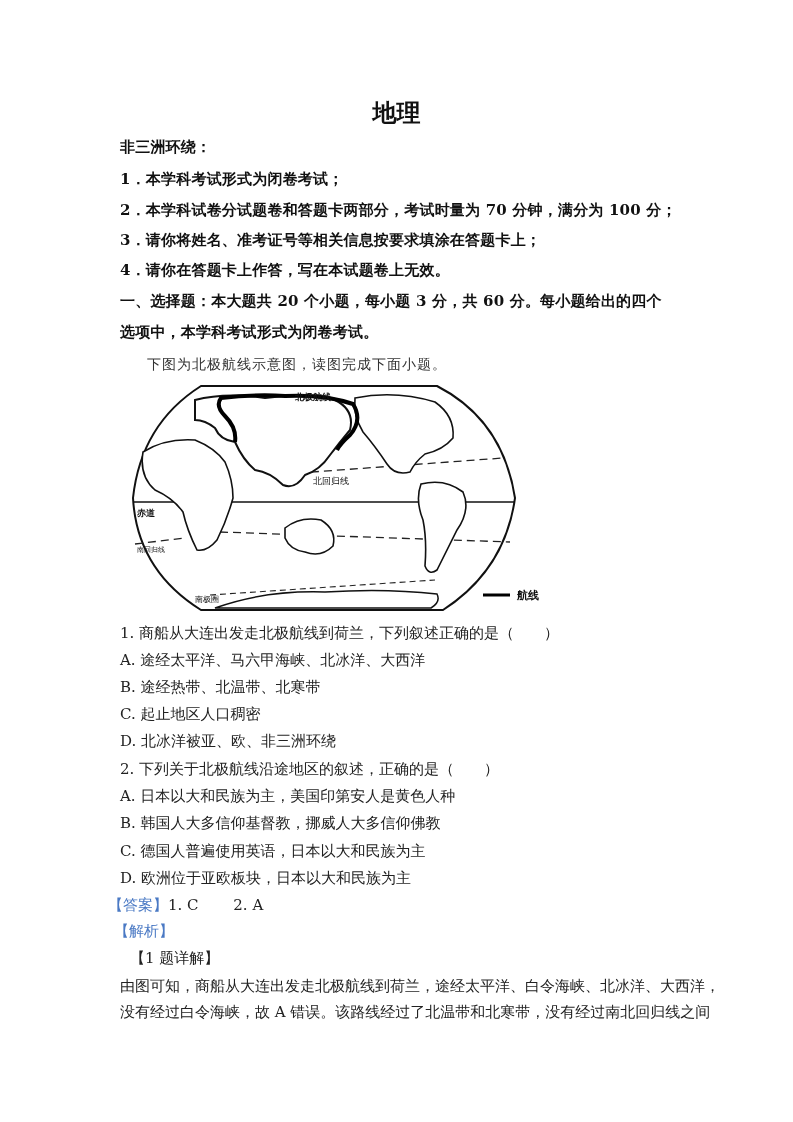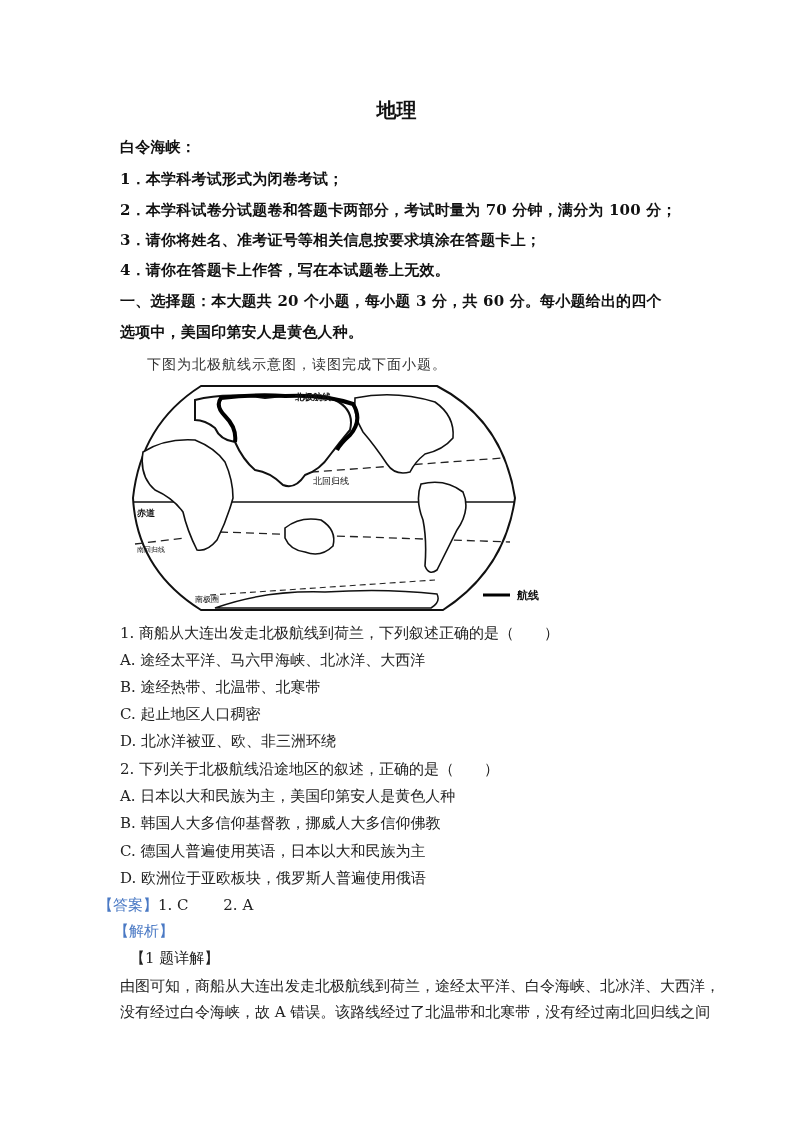--- a/index.html
+++ b/index.html
@@ -1,41 +1,41 @@
 <!DOCTYPE html>
 <html><head>
 <meta charset="utf-8">
 <style>
   html, body { margin: 0; padding: 0; background: #ffffff; }
   body {
     width: 793px; height: 1122px; position: relative; overflow: hidden;
     color: #111; font-family: "DejaVu Serif", "Liberation Serif", serif;
   }
   .abs { position: absolute; white-space: nowrap; }
-  .title { left: 0; width: 793px; text-align: center; top: 97px; font-size: 20px; font-weight: bold;
+  .title { left: 0; width: 793px; text-align: center; top: 97px; font-size: 24px; font-weight: bold;
            font-family: "DejaVu Sans", "Liberation Sans", sans-serif; }
   .bold { font-weight: bold; font-size: 15px; left: 120px; letter-spacing: 0.2px;
           font-family: "DejaVu Serif", "Liberation Serif", serif; }
   .intro { left: 147px; font-size: 14px; color: #333; letter-spacing: 1px; }
   .q { left: 120px; font-size: 15px; color: #222; }
   .blue { color: #4a79c4; }
   .map { position: absolute; left: 125px; top: 380px; width: 430px; height: 236px; }
 </style>
 </head>
 <body>
 
 <div class="abs title">地理</div>
 
-<div class="abs bold" style="top:138px">白令海峡：</div>
+<div class="abs bold" style="top:138px">非三洲环绕：</div>
 <div class="abs bold" style="top:170px">1．本学科考试形式为闭卷考试；</div>
 <div class="abs bold" style="top:201px">2．本学科试卷分试题卷和答题卡两部分，考试时量为 70 分钟，满分为 100 分；</div>
 <div class="abs bold" style="top:231px">3．请你将姓名、准考证号等相关信息按要求填涂在答题卡上；</div>
 <div class="abs bold" style="top:261px">4．请你在答题卡上作答，写在本试题卷上无效。</div>
 <div class="abs bold" style="top:292px">一、选择题：本大题共 20 个小题，每小题 3 分，共 60 分。每小题给出的四个</div>
-<div class="abs bold" style="top:323px">选项中，美国印第安人是黄色人种。</div>
+<div class="abs bold" style="top:323px">选项中，本学科考试形式为闭卷考试。</div>
 
 <div class="abs intro" style="top:356px">下图为北极航线示意图，读图完成下面小题。</div>
 
 <div class="map">
   <svg width="430" height="236" viewBox="0 0 430 236" xmlns="http://www.w3.org/2000/svg">
 
     <path d="M76 6 L312 6 Q378 40 390 118 Q380 190 318 230 L76 230 Q12 190 8 118 Q16 44 76 6 Z" fill="#fff" stroke="#111" stroke-width="2"></path>
 
     <line x1="8" y1="122" x2="390" y2="122" stroke="#111" stroke-width="1.5"></line>
 
@@ -74,21 +74,21 @@
 <div class="abs q" style="top:624px">1. 商船从大连出发走北极航线到荷兰，下列叙述正确的是（　　）</div>
 <div class="abs q" style="top:651px">A. 途经太平洋、马六甲海峡、北冰洋、大西洋</div>
 <div class="abs q" style="top:678px">B. 途经热带、北温带、北寒带</div>
 <div class="abs q" style="top:705px">C. 起止地区人口稠密</div>
 <div class="abs q" style="top:732px">D. 北冰洋被亚、欧、非三洲环绕</div>
 
 <div class="abs q" style="top:760px">2. 下列关于北极航线沿途地区的叙述，正确的是（　　）</div>
 <div class="abs q" style="top:787px">A. 日本以大和民族为主，美国印第安人是黄色人种</div>
 <div class="abs q" style="top:814px">B. 韩国人大多信仰基督教，挪威人大多信仰佛教</div>
 <div class="abs q" style="top:842px">C. 德国人普遍使用英语，日本以大和民族为主</div>
-<div class="abs q" style="top:869px">D. 欧洲位于亚欧板块，俄罗斯人普遍使用俄语</div>
+<div class="abs q" style="top:869px">D. 欧洲位于亚欧板块，日本以大和民族为主</div>
 
-<div class="abs q" style="top:896px; left:98px">
+<div class="abs q" style="top:896px; left:108px">
   <span class="blue">【答案】</span><span>1. C　　 2. A</span>
 </div>
 <div class="abs q blue" style="top:922px; left:114px">【解析】</div>
 <div class="abs q" style="top:949px; left:130px">【1 题详解】</div>
 <div class="abs q" style="top:977px">由图可知，商船从大连出发走北极航线到荷兰，途经太平洋、白令海峡、北冰洋、大西洋，</div>
 <div class="abs q" style="top:1003px">没有经过白令海峡，故 A 错误。该路线经过了北温带和北寒带，没有经过南北回归线之间</div>
 
 </body></html>

